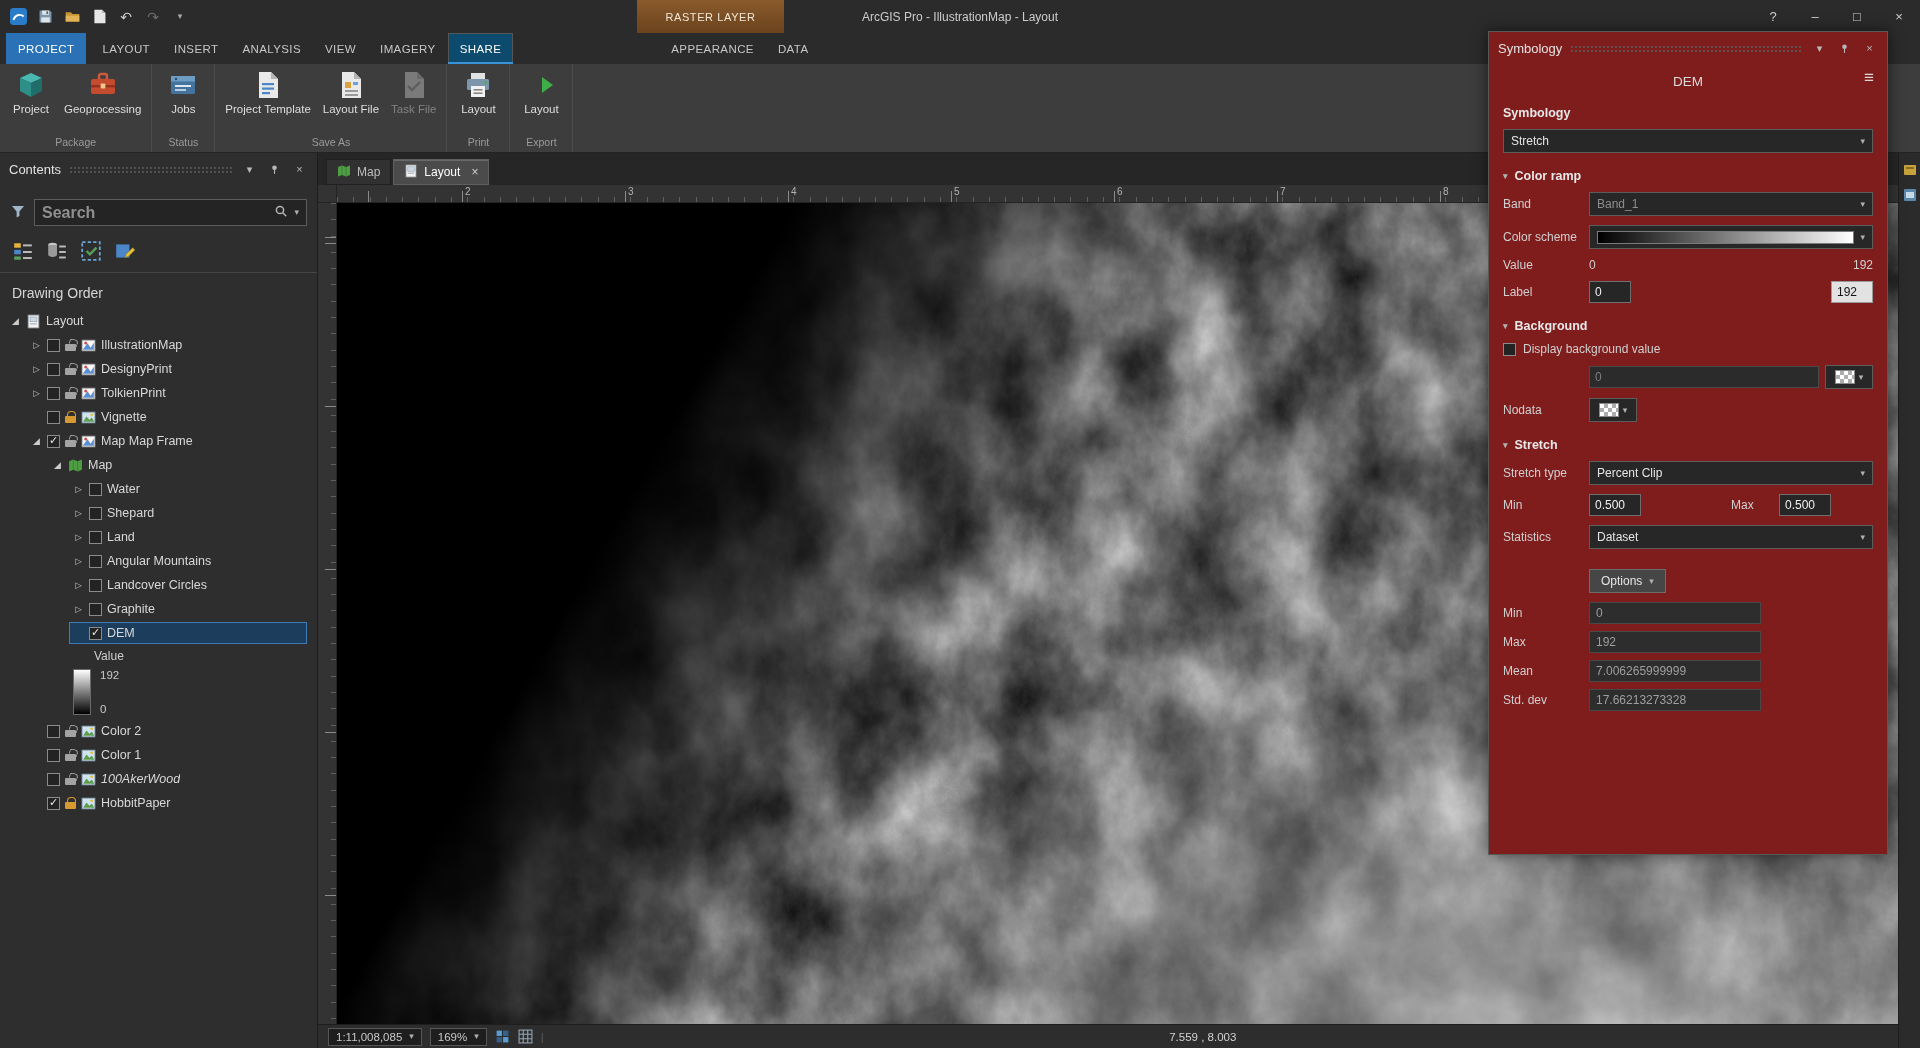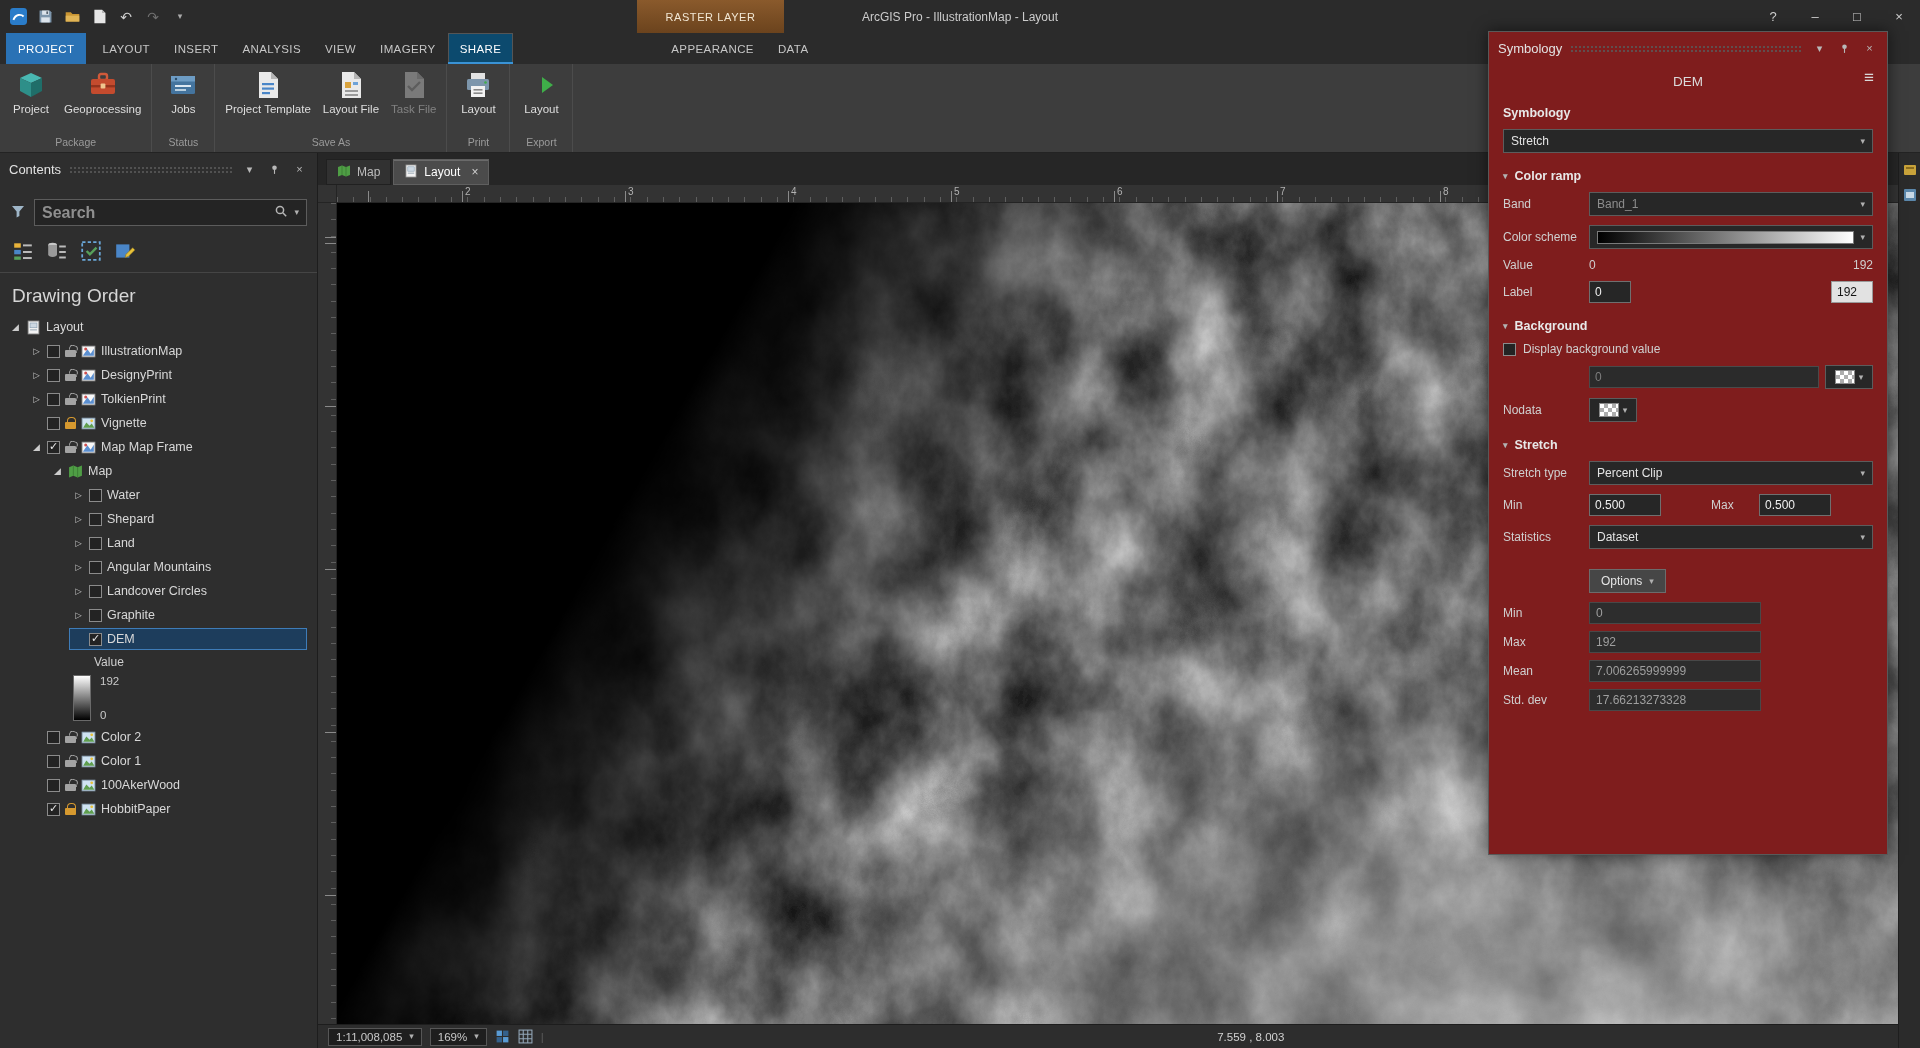--- a/index.html
+++ b/index.html
@@ -46,21 +46,21 @@
   .contents{position:absolute;left:0;top:153px;width:318px;bottom:0;background:#2e2e2e;border-right:1px solid #1d1d1d;}
   .search-row{display:flex;align-items:center;padding:14px 10px 6px;gap:8px;}
   .funnel svg{width:16px;height:16px;}
   .search-box{flex:1;height:27px;background:#242424;border:1px solid #5c5c5c;display:flex;align-items:center;padding:0 7px;gap:6px;}
   .search-box input{flex:1;background:none;border:none;outline:none;color:#ddd;font-size:16px;min-width:0;font-weight:bold;}
   .search-box input::placeholder{color:#8f8f8f;}
   .sicon svg{width:14px;height:14px;}
   .toolbar-row{display:flex;gap:12px;padding:8px 12px 10px;border-bottom:1px solid #454545;}
   .tool-icon{width:22px;height:22px;}
   .tool-icon svg{width:22px;height:22px;}
-  .drawing-order{padding:12px 12px 8px;font-size:19px;color:#d6d6d6;}
+  .drawing-order{padding:12px 12px 8px;font-size:14px;color:#d6d6d6;}
   .tree{font-size:12.5px;color:#d8d8d8;}
   .trow{display:flex;align-items:center;height:24px;padding-right:10px;}
   .rowbox{display:flex;align-items:center;gap:5px;height:22px;padding:0 4px;flex:1;min-width:0;}
   .rowbox.selected{background:#1d3d5c;box-shadow:inset 0 0 0 1px #3e7cb8;}
   .expander{width:11px;flex:none;font-size:8.5px;color:#c2c2c2;text-align:center;}
   .expander.exp{font-size:9px;color:#cccccc;}
   .cbx{width:13px;height:13px;border:1px solid #8b8b8b;background:#232323;position:relative;flex:none;}
   .cbx.checked::after{content:"\2713";position:absolute;left:1px;top:-2px;font-size:11px;color:#eaeaea;}
   .lock{width:11px;height:12px;position:relative;display:inline-block;flex:none;}
   .lock::before{content:"";position:absolute;left:2px;top:0;width:7px;height:6px;border:1.5px solid currentColor;border-bottom:none;border-radius:4px 4px 0 0;}
@@ -93,21 +93,21 @@
   .ruler-v{width:19px;background:#333;border-right:1px solid #242424;position:relative;overflow:hidden;}
   .ruler-v::before{content:"";position:absolute;top:0;bottom:0;right:0;width:5px;background-image:repeating-linear-gradient(to bottom,#5e5e5e 0 1px,transparent 1px 16.3px);}
   .ruler-v::after{content:"";position:absolute;top:0;bottom:0;right:0;width:11px;background-image:repeating-linear-gradient(to bottom,#8a8a8a 0 1px,transparent 1px 163px);background-position:0 40px;}
   .map-canvas{flex:1;position:relative;background:#000;overflow:hidden;}
   .dem-svg{position:absolute;inset:0;width:100%;height:100%;}
   .map-statusbar{position:absolute;left:0;right:0;bottom:0;height:24px;background:#2d2d2d;border-top:1px solid #1d1d1d;display:flex;align-items:center;gap:8px;padding:0 10px;font-size:11.5px;color:#c9c9c9;}
   .sb-box{height:18px;background:#1e1e1e;border:1px solid #565656;display:flex;align-items:center;gap:7px;padding:0 7px;}
   .sb-icon{width:15px;height:15px;display:flex;}
   .sb-icon svg{width:15px;height:15px;}
   .sb-sep{color:#5c5c5c;}
-  .sb-coords{position:absolute;left:56%;transform:translateX(-50%);color:#d2d2d2;margin-left:48px;}
+  .sb-coords{position:absolute;left:56%;transform:translateX(-50%);color:#d2d2d2;}
 
   
   .right-strip{position:absolute;right:0;top:153px;width:22px;bottom:0;background:#2b2b2b;border-left:1px solid #1e1e1e;display:flex;flex-direction:column;align-items:center;gap:9px;padding-top:9px;}
   .strip-icon{width:16px;height:16px;}
   .strip-icon svg{width:16px;height:16px;}
 
   
   .sympane{position:absolute;left:1488px;top:31px;width:400px;height:824px;background:#7f1d1d;border:1px solid #595959;box-shadow:0 0 14px rgba(0,0,0,.55);z-index:20;overflow:hidden;}
   .layer-row{position:relative;height:34px;display:flex;align-items:center;justify-content:center;}
   .layer-name{font-size:13.5px;color:#dadada;}
@@ -118,21 +118,21 @@
   .dd{height:24px;background:#272727;border:1px solid #5c5c5c;display:flex;align-items:center;gap:6px;padding:0 7px;font-size:12px;color:#e4e4e4;}
   .dd.full{flex:1;}
   .dd.grow{flex:1;}
   .dd .ddtext{flex:1;white-space:nowrap;overflow:hidden;}
   .muted{color:#8d8d8d;}
   .ramp-h{flex:1;height:13px;background:linear-gradient(to right,#000,#fff);border:1px solid #7a7a7a;}
   .spacer{flex:1;}
   .val-text{font-size:12px;color:#cfcfcf;}
   .tin{height:22px;background:#262626;border:1px solid #6f6f6f;color:#f0f0f0;font-size:12px;padding:0 5px;}
   .tin.w42{width:42px;}
-  .tin.w54{width:72px;}
+  .tin.w54{width:52px;}
   .tin.light{background:#e2e2e2;color:#141414;border-color:#9a9a9a;}
   .tin.grow{flex:1;min-width:0;}
   .tin:disabled{background:#2b2b2b;border-color:#4a4a4a;color:#7d7d7d;}
   .sym-section{margin:16px 14px 6px;display:flex;align-items:center;gap:7px;font-size:12.5px;font-weight:bold;color:#e8e8e8;}
   .sym-section .chev{font-size:9px;color:#b2b2b2;}
   .cb-label{font-size:12px;color:#cfcfcf;margin-left:7px;}
   .swatch-dd{height:24px;width:48px;background:#272727;border:1px solid #5c5c5c;display:flex;align-items:center;justify-content:center;gap:4px;margin-left:6px;}
   .checker{width:20px;height:14px;border:1px solid #888;background-color:#fff;background-image:linear-gradient(45deg,#adadad 25%,transparent 25%,transparent 75%,#adadad 75%),linear-gradient(45deg,#adadad 25%,transparent 25%,transparent 75%,#adadad 75%);background-size:8px 8px;background-position:0 0,4px 4px;}
   .minmax{margin-right:56px;}
   .mm-label{width:48px;flex:none;font-size:12px;color:#cfcfcf;}
@@ -527,21 +527,21 @@
             <span class="lock unlocked"></span>
             <span class="ticon"><svg viewBox="0 0 14 14">
                 <rect x="1" y="2" width="12" height="10" fill="#cfe3f2" stroke="#8aa0b2" stroke-width="0.8"></rect>
                 <path d="M2 11l3-5 3 3 2-2 2.5 4z" fill="#5f9e4f"></path>
                 <circle cx="10" cy="4.5" r="1.3" fill="#e8c23a"></circle>
               </svg></span>
             <span class="tlabel">Color 1</span>
           </div>
         </div>
         <div class="trow">
-          <div class="rowbox" style="margin-left: 27px;">
+          <div class="rowbox" style="margin-left: 27px; font-style: italic;">
             <span class="expander"></span>
             <span class="cbx"></span>
             <span class="lock unlocked"></span>
             <span class="ticon"><svg viewBox="0 0 14 14">
                 <rect x="1" y="2" width="12" height="10" fill="#cfe3f2" stroke="#8aa0b2" stroke-width="0.8"></rect>
                 <path d="M2 11l3-5 3 3 2-2 2.5 4z" fill="#5f9e4f"></path>
                 <circle cx="10" cy="4.5" r="1.3" fill="#e8c23a"></circle>
               </svg></span>
             <span class="tlabel">100AkerWood</span>
           </div>

